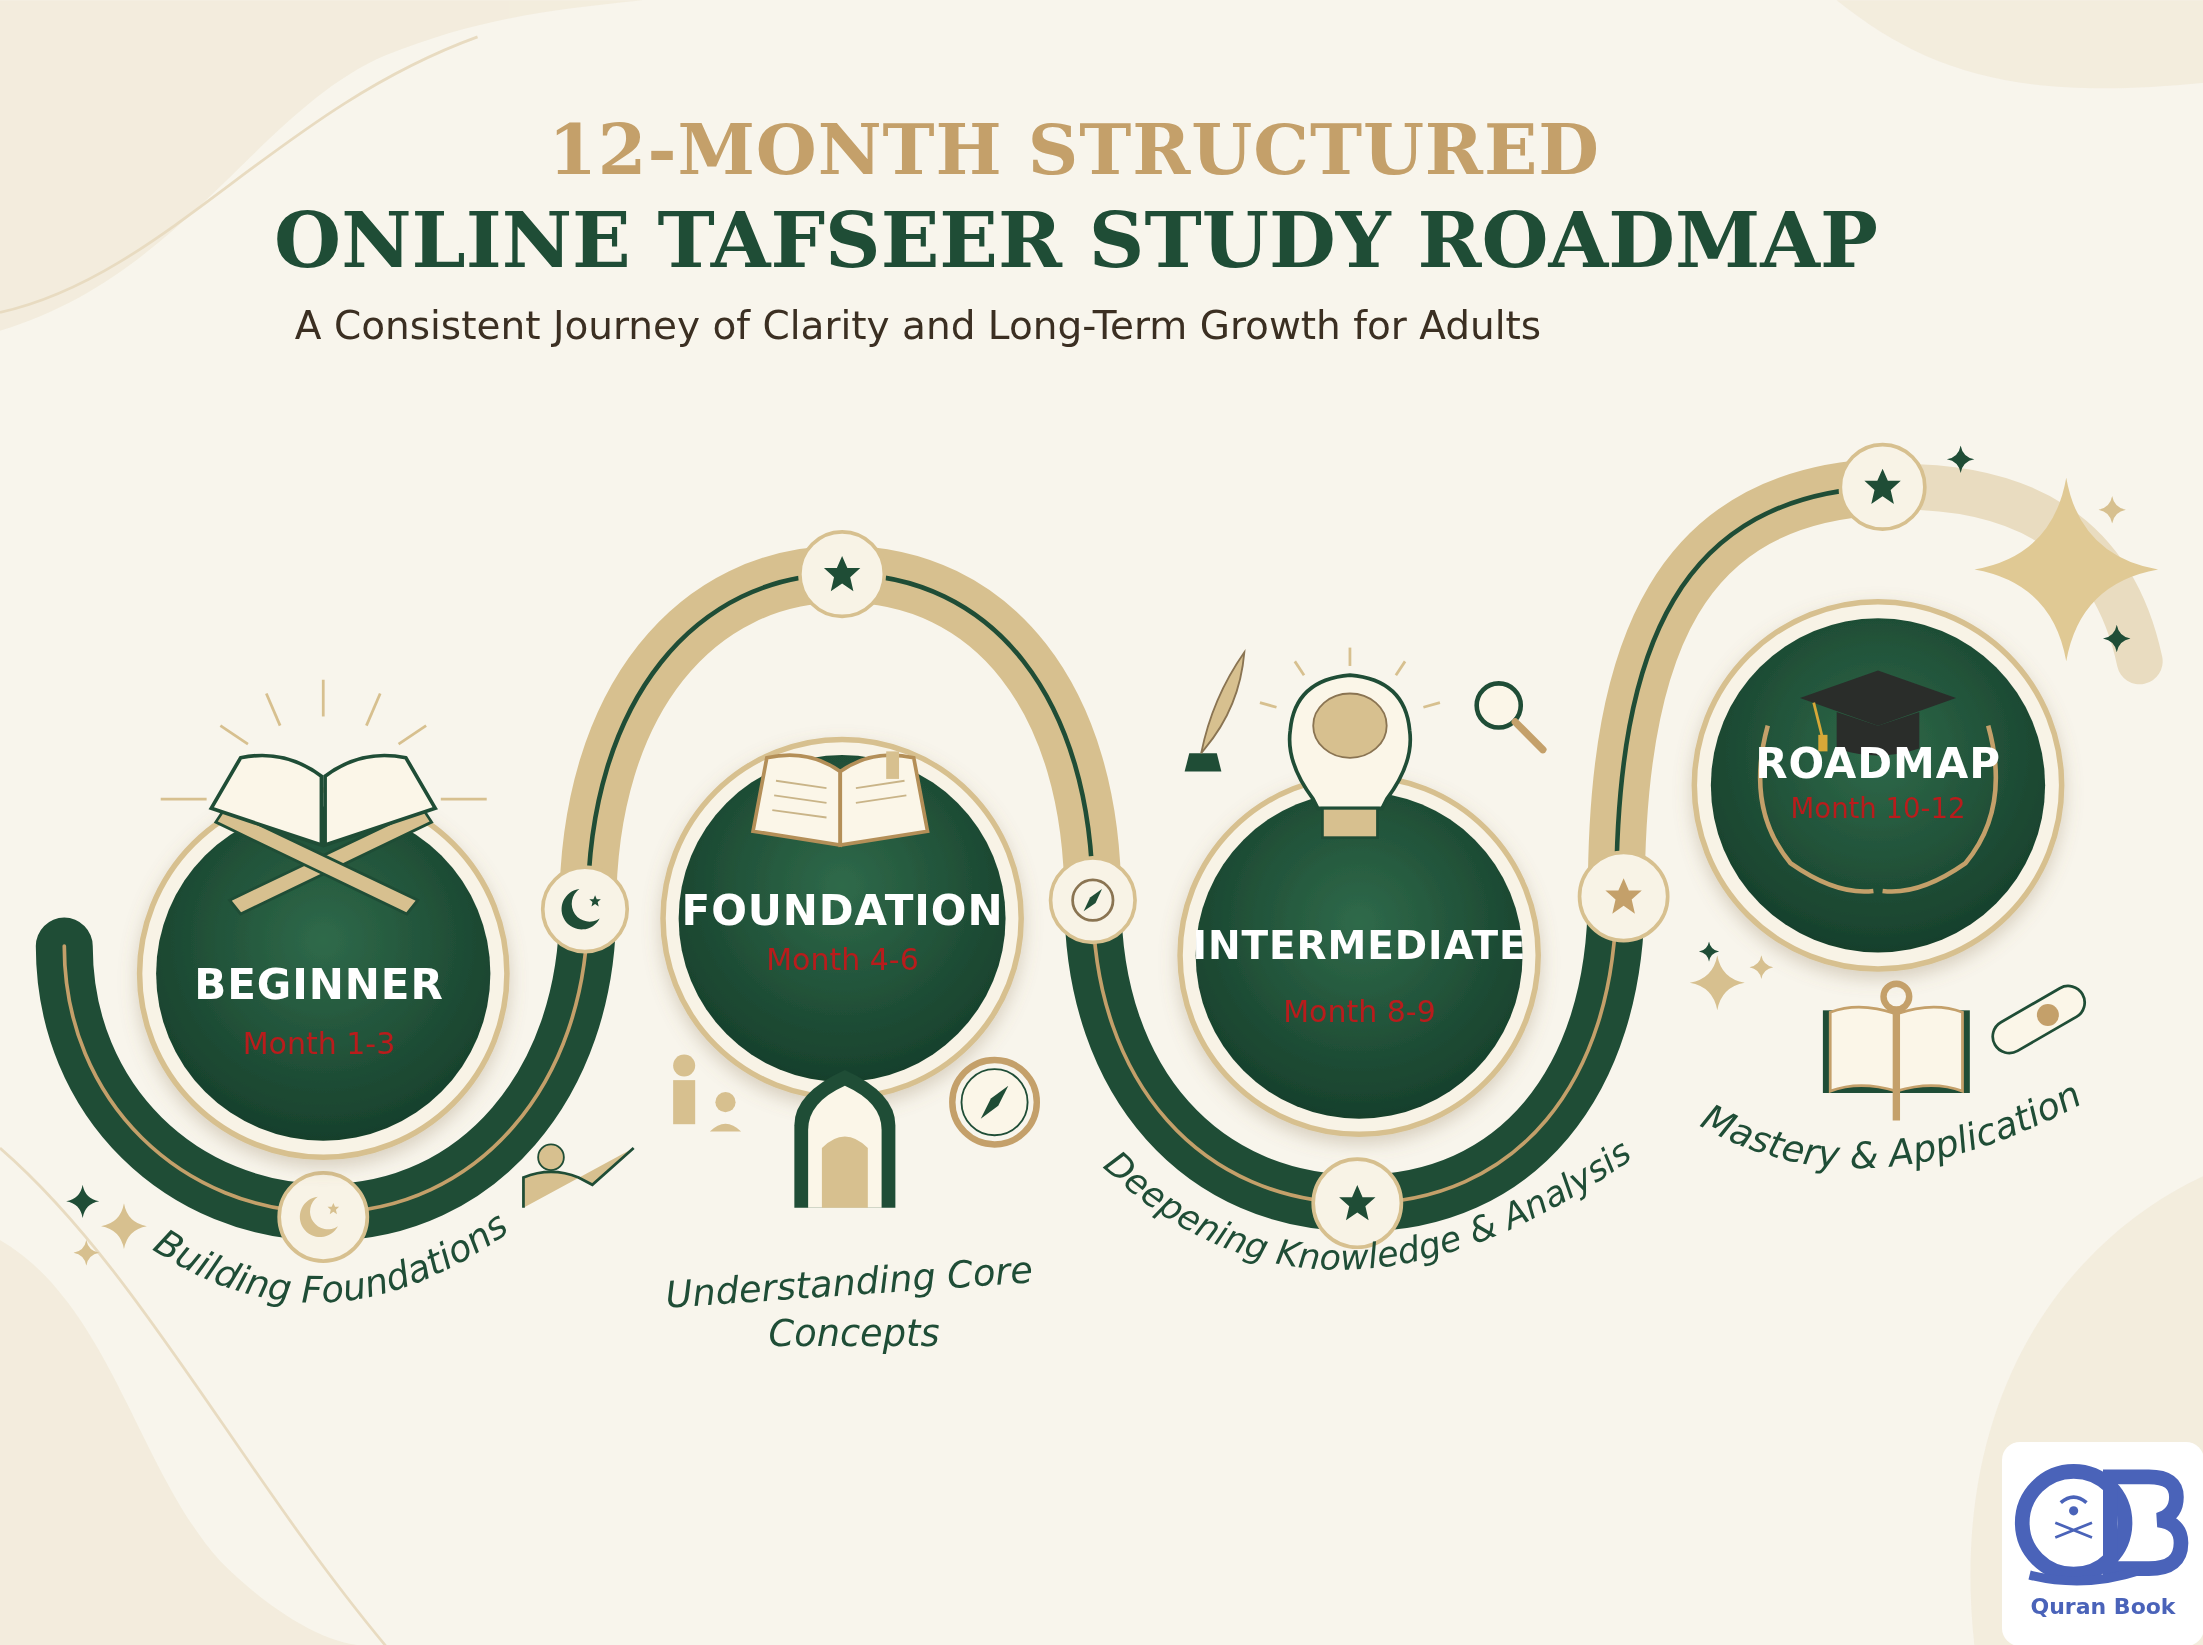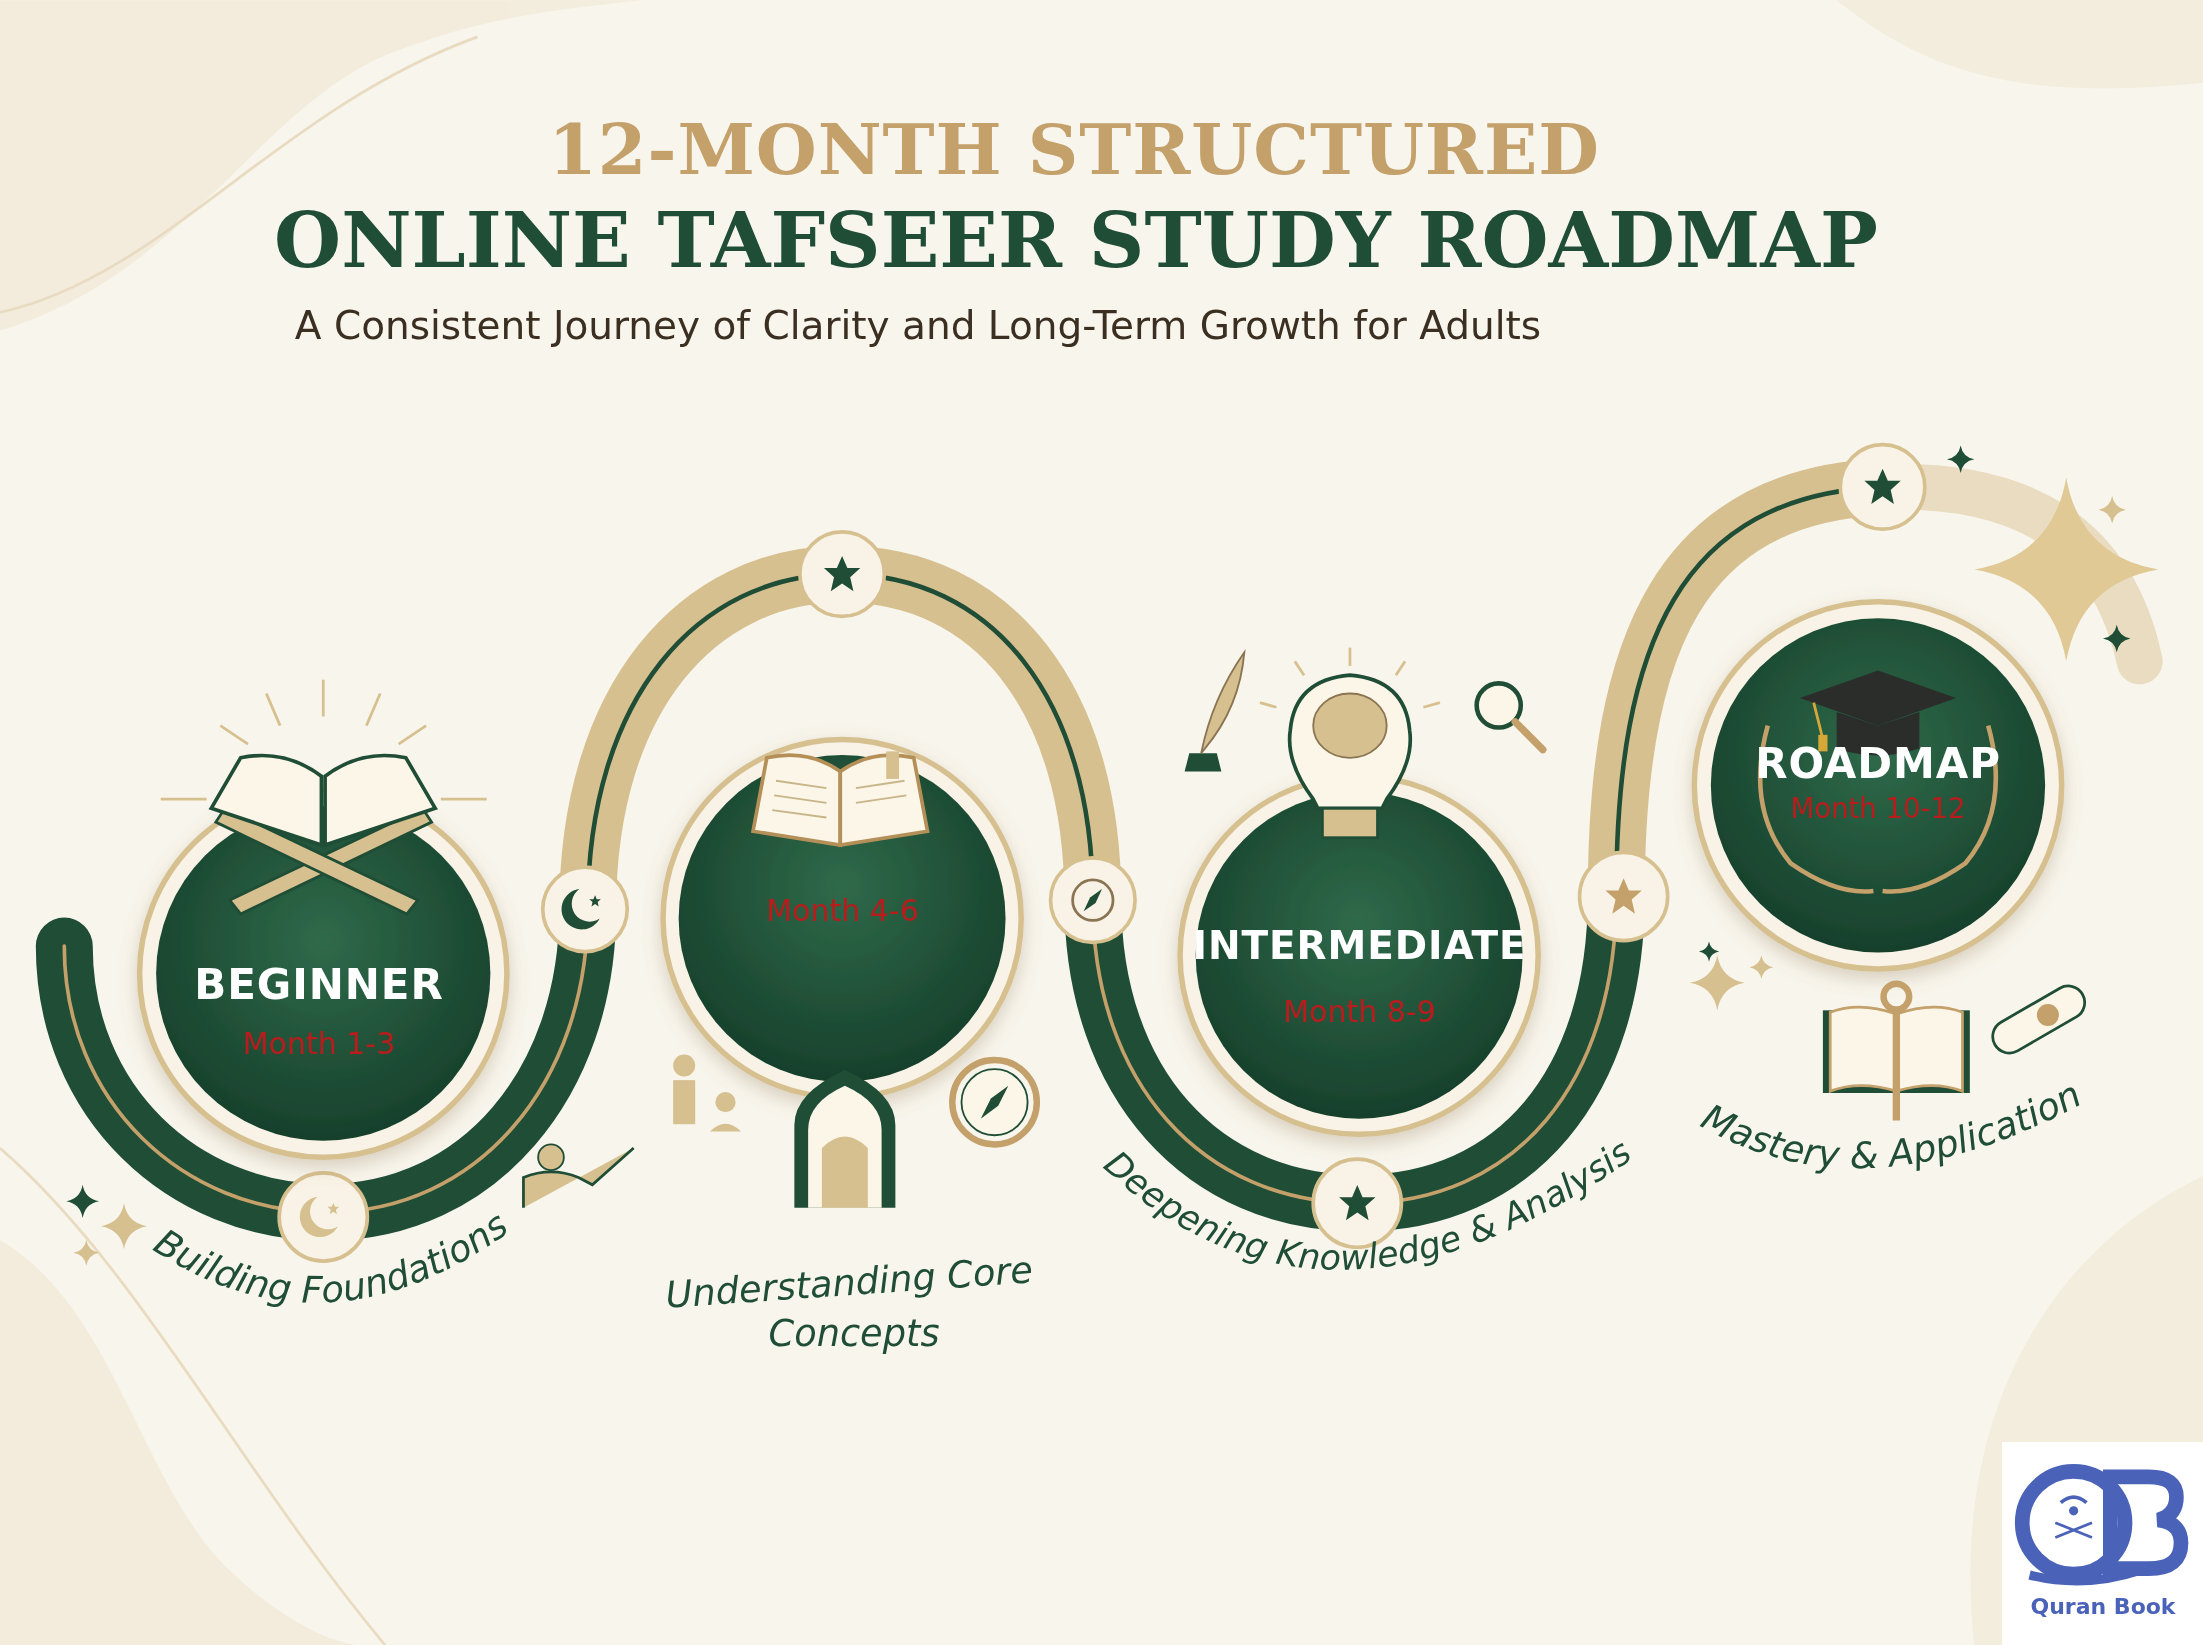--- a/index.html
+++ b/index.html
@@ -4,21 +4,21 @@
 <style>
   html,body{margin:0;padding:0;}
   body{width:2204px;height:1646px;position:relative;overflow:hidden;background:#f8f5ec;font-family:"DejaVu Sans","Liberation Sans",sans-serif;}
   #canvas{position:absolute;left:0;top:0;width:2204px;height:1646px;}
   .title1{position:absolute;left:0;width:2148px;top:108px;text-align:center;font-family:"DejaVu Serif","Liberation Serif",serif;font-size:70px;letter-spacing:0.9px;color:#c4a06a;font-weight:bold;}
   .title2{position:absolute;left:0;width:2152px;top:195px;text-align:center;font-family:"DejaVu Serif","Liberation Serif",serif;font-size:77px;color:#1f4d36;font-weight:bold;}
   .subtitle{position:absolute;left:0;width:1836px;top:303px;text-align:center;font-size:39px;color:#3b2f22;}
   .stage-text{position:absolute;text-align:center;}
   .stage-name{font-size:42px;font-weight:bold;color:#ffffff;letter-spacing:0.9px;}
   .stage-month{font-size:30px;color:#b91c1c;margin-top:16.5px;}
-  .logo{position:absolute;left:2002px;top:1442px;width:202px;height:204px;background:#ffffff;}
+  .logo{position:absolute;left:2002px;top:1442px;width:202px;height:204px;background:#ffffff;border-radius:18px;}
   .logo-text{position:absolute;left:0;width:202px;top:152px;text-align:center;font-size:22px;font-weight:bold;color:#4a63b9;}
 </style>
 </head>
 <body>
 
 <svg id="canvas" viewBox="0 0 2400 1792" xmlns="http://www.w3.org/2000/svg">
   <defs>
     <radialGradient id="gGreen" cx="50%" cy="40%" r="60%">
       <stop offset="0%" stop-color="#2f6a4a"></stop>
       <stop offset="100%" stop-color="#17402c"></stop>
@@ -226,20 +226,21 @@
 
 <div class="title1">12-MONTH STRUCTURED</div>
 <div class="title2">ONLINE TAFSEER STUDY ROADMAP</div>
 <div class="subtitle">A Consistent Journey of Clarity and Long-Term Growth for Adults</div>
 
 <div class="stage-text" style="left:172px;width:294px;top:960px;">
   <div class="stage-name">BEGINNER</div>
   <div class="stage-month">Month 1-3</div>
 </div>
 <div class="stage-text" style="left:677px;width:331px;top:886px;">
+  <div class="stage-name">FOUNDATION</div>
   <div class="stage-month" style="margin-top:7.3px">Month 4-6</div>
 </div>
 <div class="stage-text" style="left:1185px;width:349px;top:923px;">
   <div class="stage-name" style="font-size:39px">INTERMEDIATE</div>
   <div class="stage-month" style="margin-top:26px">Month 8-9</div>
 </div>
 <div class="stage-text" style="left:1722px;width:312px;top:739px;">
   <div class="stage-name">ROADMAP</div>
   <div class="stage-month" style="margin-top:3.7px;font-size:27.5px">Month 10-12</div>
 </div>

